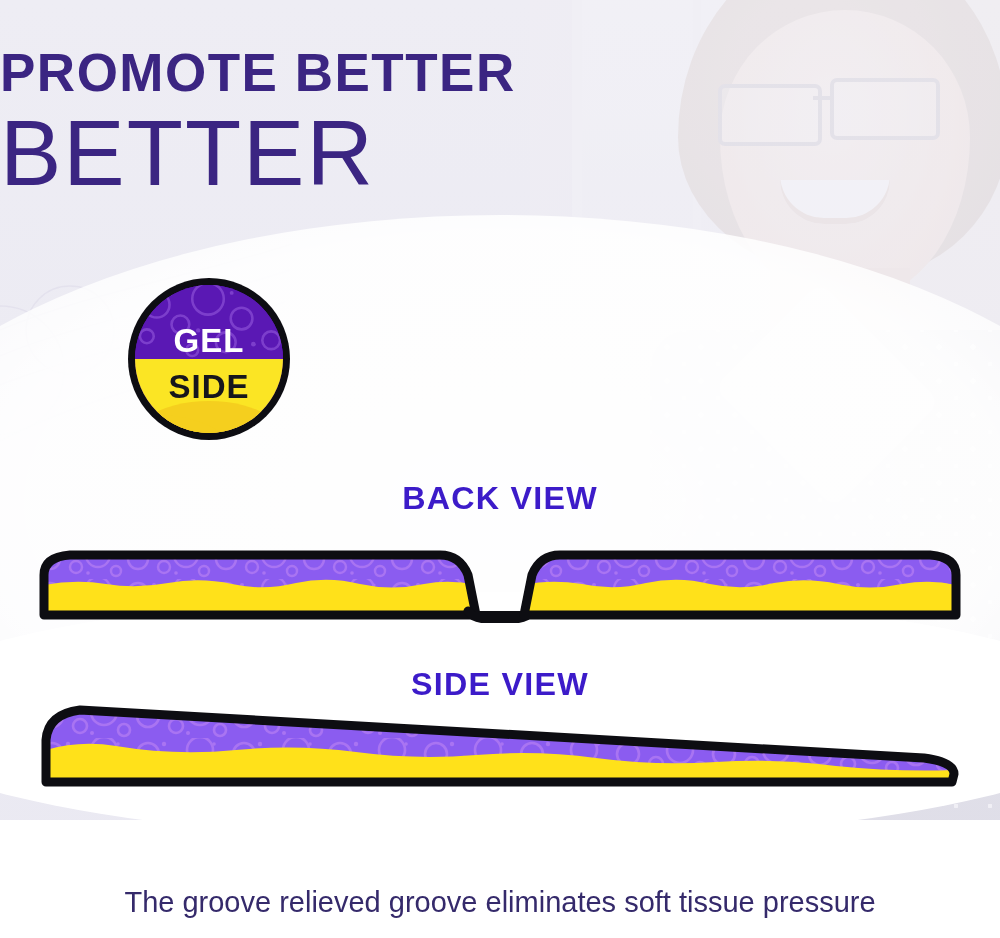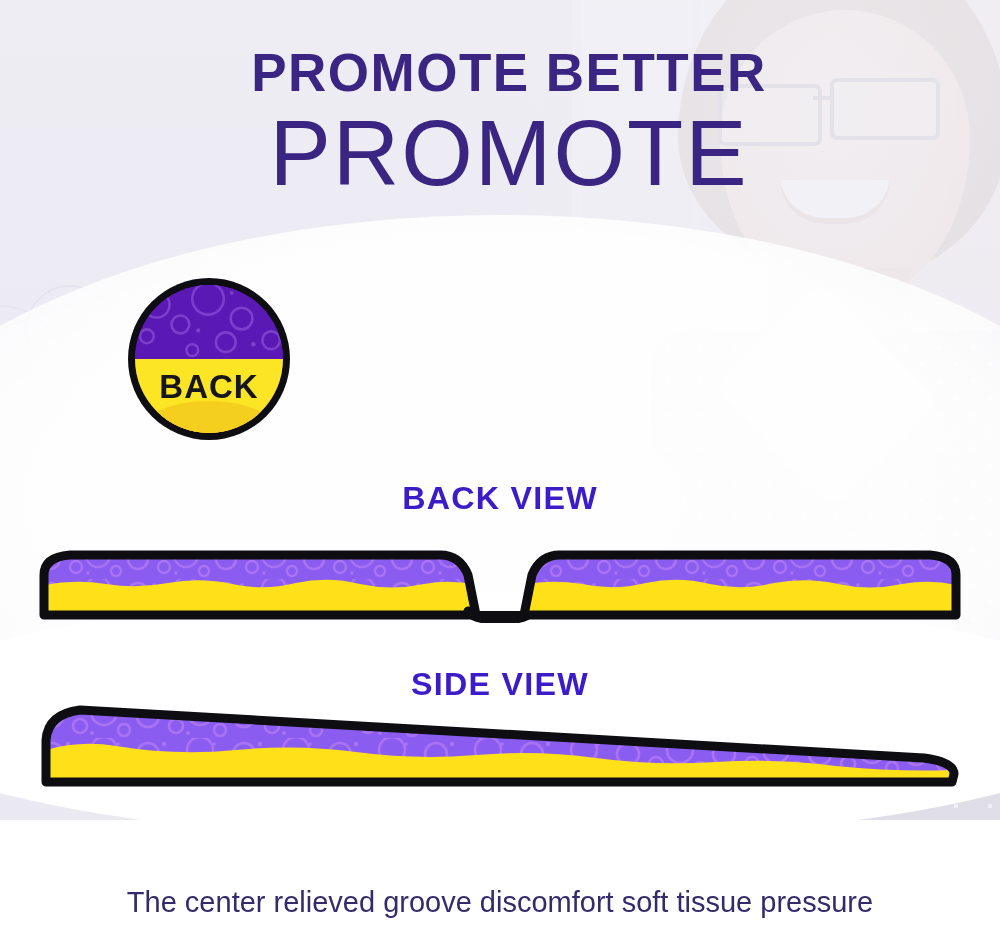--- a/index.html
+++ b/index.html
@@ -167,23 +167,21 @@
     width:1260px; height:250px;
     border-radius:50%;
     background:#ffffff;
   }
 
   
   .headline {
     position: absolute;
     left: 0; right: 0;
     top: 46px;
-    text-align: center;
     z-index: 5;
-    padding-left: 18px;
   }
   .headline-1 {
     font-family: "Liberation Sans", sans-serif;
     font-weight: 700;
     font-size: 53px;
     letter-spacing: 1.5px;
     color: #3b2582;
     line-height: 1.0;
     display:block;
   }
@@ -360,21 +358,21 @@
       </g>
     </svg>
   </div>
 
   <div class="bg-white-arc"></div>
   <div class="bg-bottom-curve"></div>
   <div class="bg-bottom-band"></div>
 
   <div class="headline">
     <span class="headline-1">PROMOTE BETTER</span>
-    <span class="headline-2">PROMOTE</span>
+    <span class="headline-2">BETTER</span>
   </div>
 
   <div class="badge">
     <div class="badge-inner">
       <div class="badge-top">
         <svg class="badge-top-bubbles" viewBox="0 0 150 75" xmlns="http://www.w3.org/2000/svg">
           <g fill="none" stroke="#9a5fe0" stroke-width="2.6">
             <circle cx="22" cy="20" r="13"></circle>
             <circle cx="46" cy="40" r="9"></circle>
             <circle cx="74" cy="14" r="16"></circle>
@@ -390,21 +388,22 @@
             <circle cx="64" cy="46" r="2.2"></circle>
             <circle cx="120" cy="60" r="2.4"></circle>
             <circle cx="98" cy="8" r="2"></circle>
           </g>
         </svg>
       </div>
       <div class="badge-bottom">
         <div class="badge-bottom-wave"></div>
         <div class="badge-bottom-wave2"></div>
       </div>
-      <div class="badge-label-foam">BACK</div>
+      <div class="badge-label-gel">GEL</div>
+      <div class="badge-label-foam">SIDE</div>
     </div>
   </div>
 
 
   <div class="view-label label-back">BACK VIEW</div>
 
   <div class="product back-view">
     <svg viewBox="0 0 928 78" xmlns="http://www.w3.org/2000/svg">
       <defs>
         <clipPath id="clipLeft">
@@ -473,16 +472,16 @@
       <rect x="0" y="0" width="928" height="92" fill="#8b5cf0" clip-path="url(#clipWedge)"></rect>
       <rect x="0" y="0" width="928" height="92" fill="url(#bubbles2)" clip-path="url(#clipWedge)"></rect>
 
       <path d="M10 92 L10 50 Q44 40 80 46 Q140 56 200 50 Q260 44 320 52 Q380 60 440 55 Q500 50 560 58 Q620 66 680 62 Q740 58 800 66 Q860 72 918 70 L918 92 Z" fill="#ffe11a" clip-path="url(#clipWedge)"></path>
 
       <path d="M10 82 L10 40 Q12 14 44 10 L888 58 Q918 62 918 74 L916 82 Z" fill="none" stroke="#0d0d12" stroke-width="9" stroke-linejoin="round"></path>
     </svg>
   </div>
 
   <div class="caption">
-    <span>The center relieved groove discomfort soft tissue pressure</span>
+    <span>The groove relieved groove eliminates soft tissue pressure</span>
   </div>
 
 </div>
 
 </body></html>

